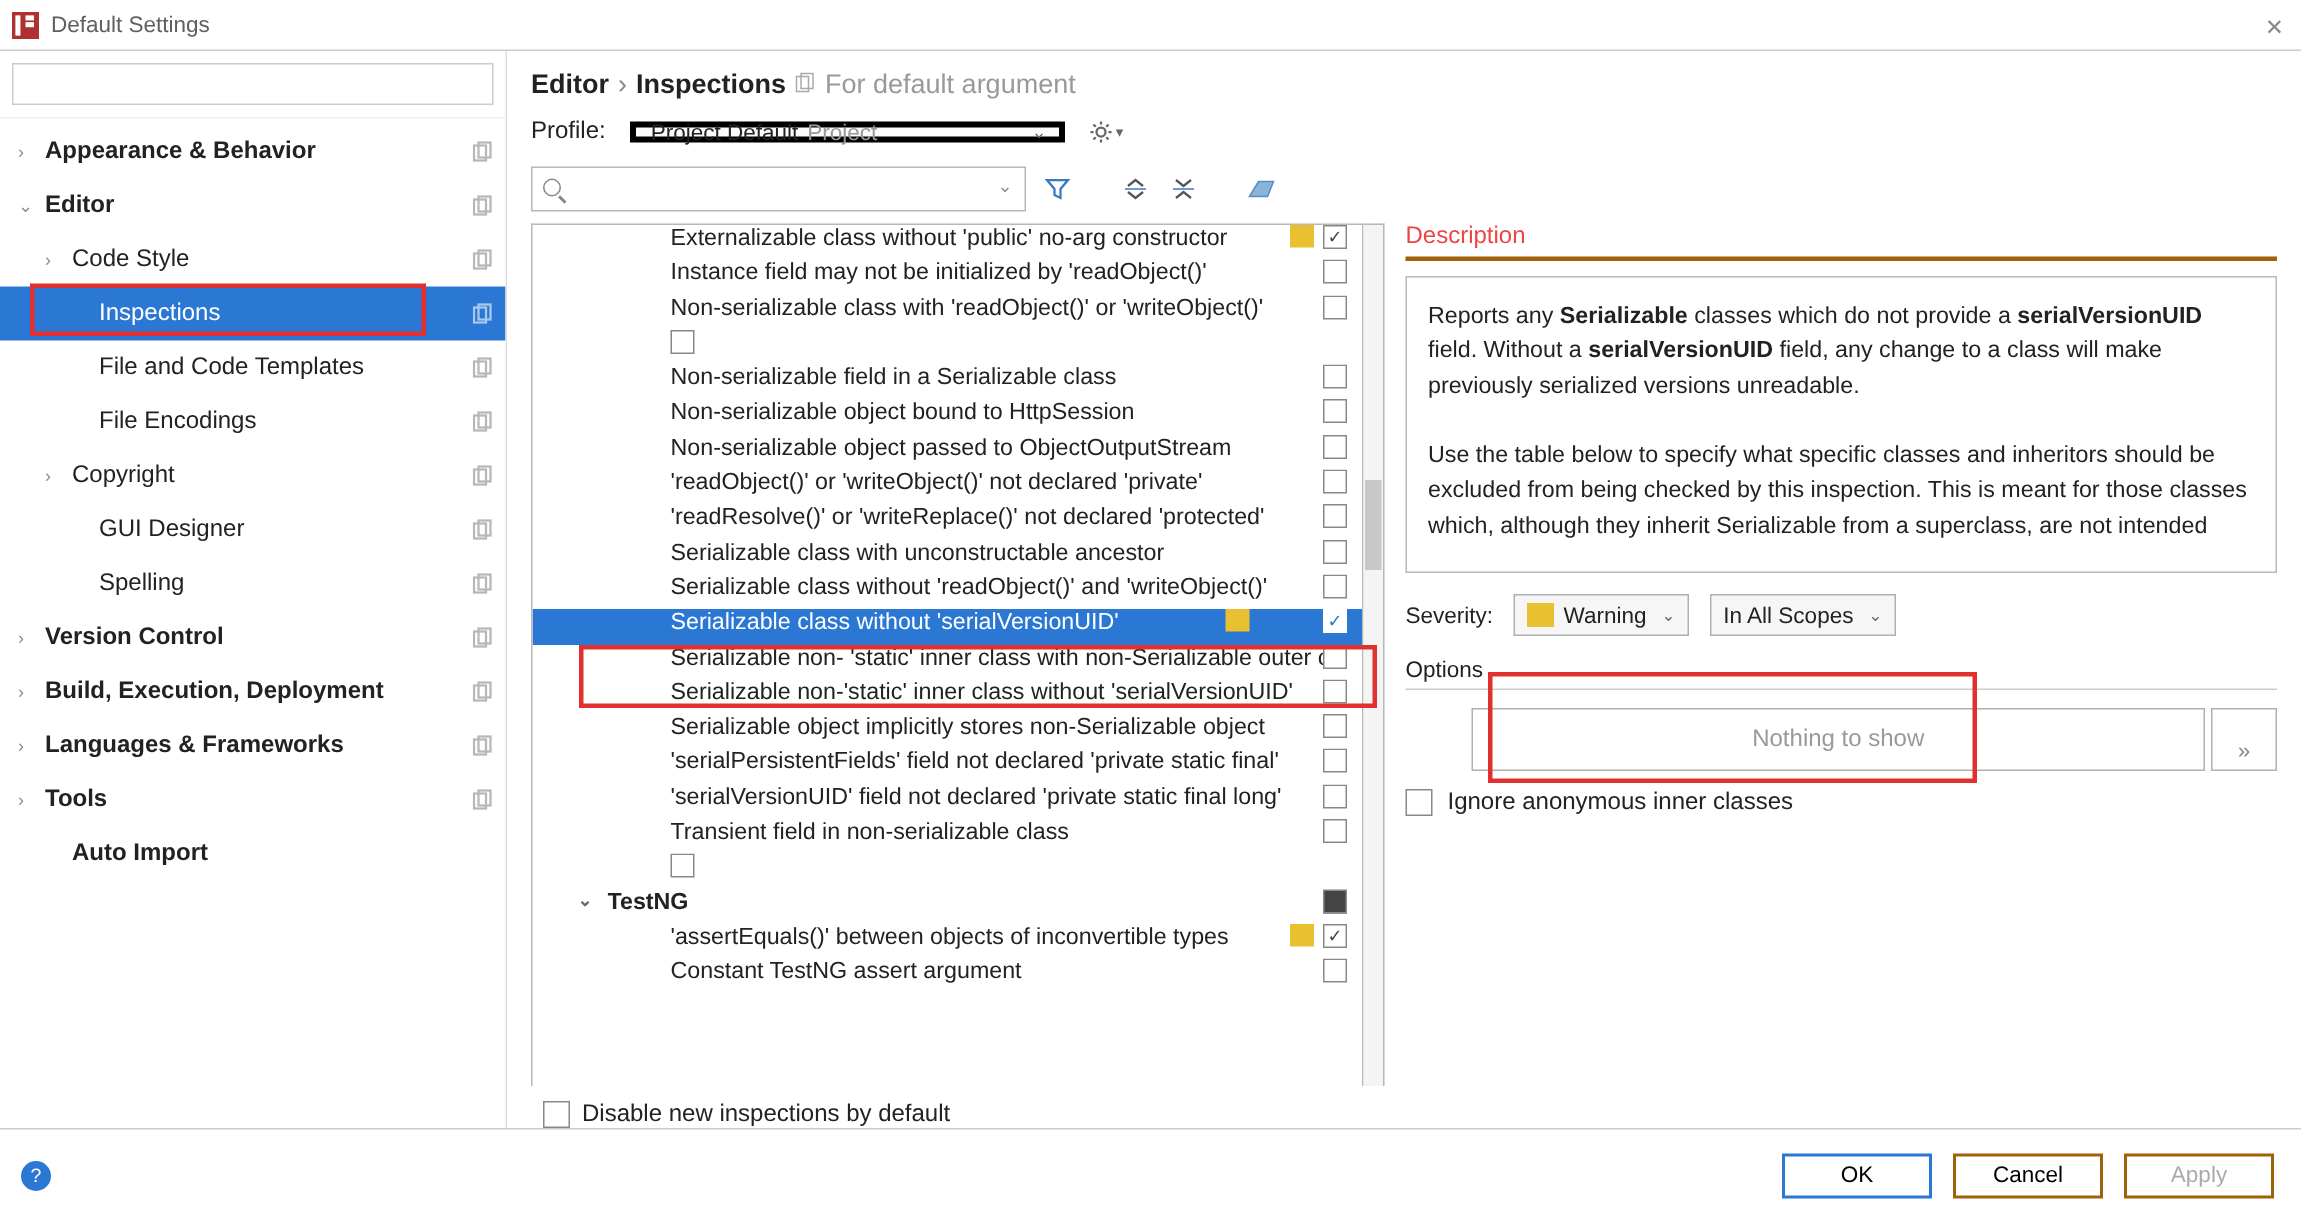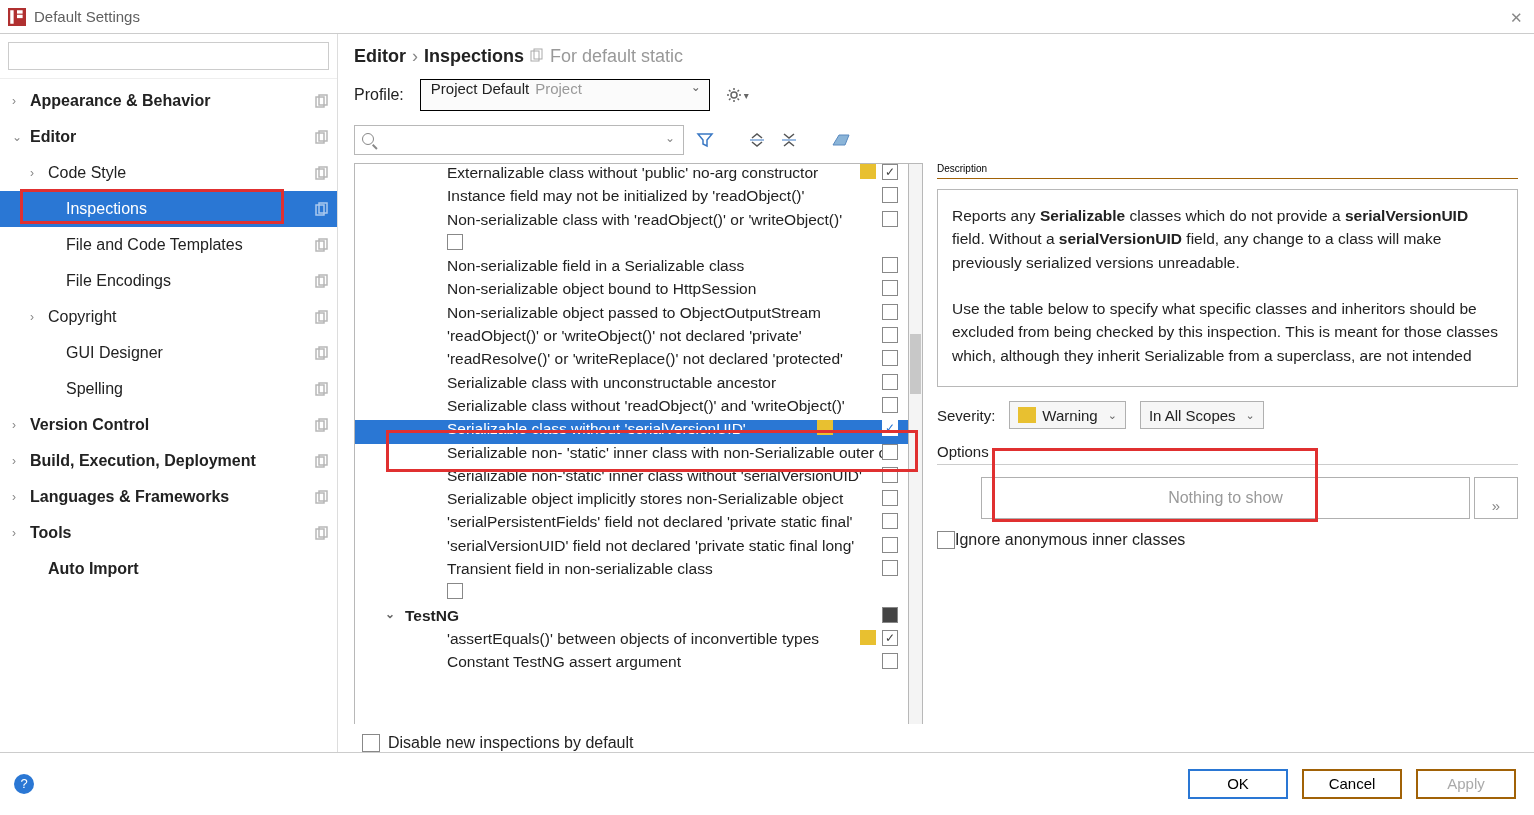--- a/index.html
+++ b/index.html
@@ -30,21 +30,21 @@
 .highlight-box-1 { border: 3px solid #e03030; position: absolute; top: 189px; left: 20px; width: 264px; height: 35px; pointer-events: none; z-index:10; }
 .highlight-box-2 { border: 3px solid #e03030; position: absolute; top: 430px; left: 386px; width: 532px; height: 42px; pointer-events: none; z-index:10;}
 .highlight-box-3 { border: 3px solid #e03030; position: absolute; top: 448px; left: 992px; width: 326px; height: 74px; pointer-events: none; z-index:10;}
 .main { flex: 1; display: flex; flex-direction: column; padding: 12px 0 0 16px; }
 .breadcrumb { display: flex; align-items: center; gap: 6px; font-size: 18px; margin-bottom: 12px; }
 .breadcrumb .b1 { font-weight: 600; }
 .breadcrumb .chv { color: #888; }
 .breadcrumb .proj { color: #999; }
 .profile-row { display: flex; align-items: center; gap: 16px; margin-bottom: 14px; }
 .profile-row .lbl { font-size: 16px; }
-.profile-select { height: 32px; border: 1px solid #000000; background: #fbfbfb; padding: 0 28px 0 10px; font-size: 15px; position: relative; display:flex; width: 290px;}
+.profile-select { height: 14px; border: 4px solid #000000; background: #fbfbfb; padding: 0 28px 0 10px; font-size: 15px; position: relative; display:flex; align-items:center; width: 290px;}
 .profile-select .sel-main { color: #222; margin-right: 6px;}
 .profile-select .sel-sub { color: #999; }
 .profile-select .caret { position: absolute; right: 8px; color: #666; font-size: 12px;}
 .gear-wrap { display: flex; align-items: center; cursor:pointer;}
 .gear-wrap svg { width: 16px; height: 16px; }
 .gear-wrap .caret { font-size: 10px; color: #666; margin-left: 2px;}
 .toolbar { display: flex; align-items: center; gap: 10px; margin-bottom: 8px;}
 .toolbar .tool-search { width: 330px; height: 30px; border: 1px solid #b8b8b8; position:relative;}
 .toolbar .tool-search .search-icon { position: absolute; top: 7px; left: 7px;}
 .toolbar .tool-search .caret { position: absolute; right: 8px; top: 5px; color:#888; font-size:12px;}
@@ -62,32 +62,32 @@
 .insp-row.sel .swatch{ background:#e8c030;}
 .insp-row.sel .cb { border-color:#fff; background:#fff;}
 .insp-row.sel .cb.checked::before{ color:#2a77d4;}
 .insp-row.group { padding-left: 30px; font-weight:600;}
 .insp-row.group .arrow { width:14px; color:#666; font-size:12px; margin-right:6px;}
 .disable-row { padding: 10px 0 0 8px; display:flex; align-items:center; gap:8px; font-size:16px;}
 .disable-row .cb { width: 18px; height: 18px; border: 1.5px solid #888;}
 .scroller { width: 14px; background: #f4f4f4; border:1px solid #b8b8b8; border-bottom:none; border-left:none; position:relative;}
 .scroller .thumb { position:absolute; left:1px; right:1px; top:170px; height:60px; background:#c8c8c8;}
 .details { flex: 1; padding: 0 16px 0 14px; display:flex; flex-direction:column; overflow:hidden;}
-.dlabel { font-size: 10px; color:#000000; border-bottom:1px solid #a16207; padding-bottom:4px; margin-bottom:10px;}
+.dlabel { font-size: 16px; color:#ef4444; border-bottom:3px solid #a16207; padding-bottom:4px; margin-bottom:10px;}
 .desc-box { border: 1px solid #b8b8b8; padding: 14px; font-size: 15.5px; line-height:1.5; height:198px; overflow:hidden; margin-bottom:14px;}
 .sev-row { display:flex; align-items:center; gap:14px; margin-bottom:14px;}
 .sev-sel { height: 28px; border: 1px solid #b0b0b0; background:#f6f6f6; display:flex; align-items:center; padding: 0 8px; gap:6px; font-size:15px; cursor:pointer;}
 .sev-sel .sw { width:18px; height:16px; background:#e8c030;}
 .sev-sel .caret { font-size:11px; color:#666; margin-left:4px;}
 .opt-label { font-size:15px; border-bottom:1px solid #ccc; padding-bottom:4px; margin-bottom:12px;}
 .ignore-row { font-size:15px; margin-bottom:8px;}
 .nothing-row { display:flex; gap:4px;padding-left:44px;}
 .nothing-box { flex:1; height:42px; border:1px solid #b0b0b0; display:flex; align-items:center; justify-content:center; color:#999; font-size:16px;}
 .more-btn { width:44px; height:42px; border:1px solid #b0b0b0; display:flex; align-items:flex-end; justify-content:center; padding-bottom:4px; color:#888; cursor:pointer;}
-.anon-row { display:flex; align-items:center; margin-top:12px; font-size:16px;}
+.anon-row { display:flex; align-items:center; gap:10px; margin-top:12px; font-size:16px;}
 .anon-row .cb { width:18px; height:18px; border:1.5px solid #888;}
 .footer { height: 62px; border-top: 1px solid #ccc; display: flex; align-items: center; padding: 0 18px 0 14px; gap: 14px;}
 .footer .help { width:20px; height:20px; border-radius:50%; background:#2a77d4; color:#fff; font-size:13px; display:flex; align-items:center; justify-content:center; cursor:pointer;}
 .footer .spacer { flex:1;}
 .footer button { height: 30px; width: 100px; border: 2px solid #a16207; background: #fff; font-size: 15px; cursor: pointer;}
 .footer button.primary { border: 2px solid #2a77d4;}
 .footer button.disabled { color:#aaa; cursor:default;}
 .copy-icon svg rect { fill: none; stroke: #888; stroke-width:1.5;}
 </style>
 </head>
@@ -228,21 +228,21 @@
     <div class="breadcrumb">
       <span class="b1">Editor</span>
       <span class="chv">›</span>
       <span class="b1">Inspections</span>
       <span class="proj">
         <svg width="14" height="14">
             <rect x="1" y="3" width="8" height="10" fill="none" stroke="#aaa"></rect>
             <rect x="4" y="1" width="8" height="10" fill="none" stroke="#aaa"></rect>
           </svg>
       </span>
-      <span class="proj">For default static</span>
+      <span class="proj">For default argument</span>
     </div>
 
     <div class="profile-row">
       <span class="lbl">Profile:</span>
       <div class="profile-select">
         <span class="sel-main">Project Default</span>
         <span class="sel-sub">Project</span>
         <span class="caret">⌄</span>
       </div>
       <div class="gear-wrap">

